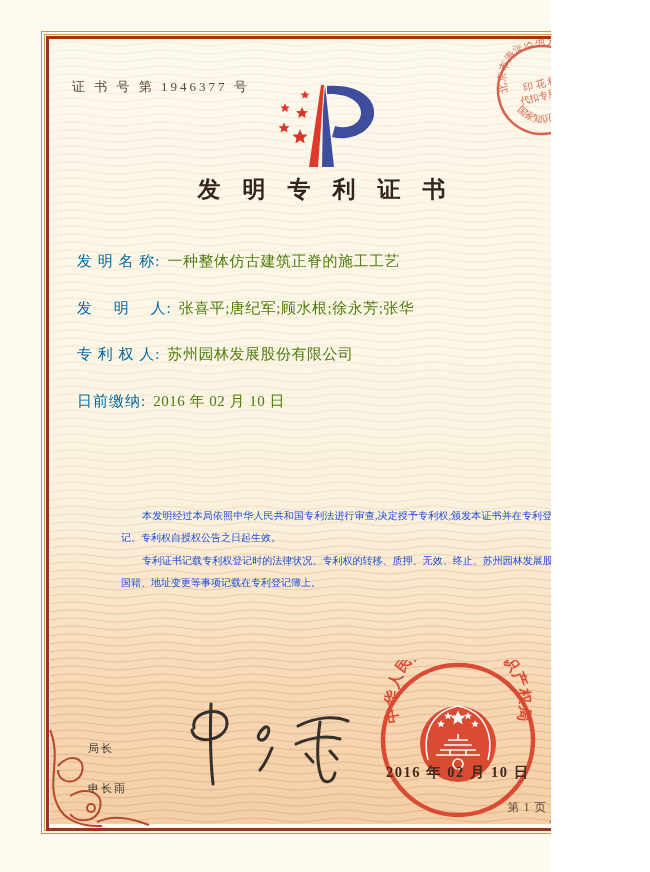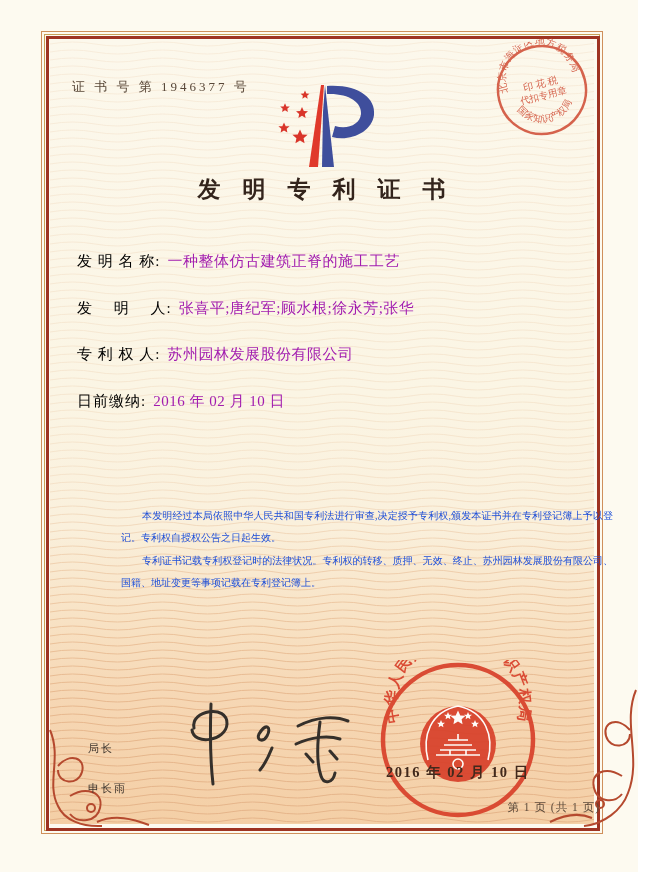--- a/index.html
+++ b/index.html
@@ -2,21 +2,21 @@
 <html><head>
 <meta charset="utf-8">
 <style>
   html,body{margin:0;padding:0;}
   body{
     width:650px;height:872px;
     font-family:"Liberation Serif","DejaVu Serif",serif;
     background:#ffffff;
   }
   .page{
-    position:relative;width:638px;height:872px;
+    position:relative;width:551px;height:872px;
     background:#fdfaf0;overflow:hidden;
   }
   
   .frame1{position:absolute;left:41px;top:31px;width:560px;height:801px;
     border:1px solid #cf8f5b;}
   .frame2{position:absolute;left:44px;top:34px;width:554px;height:795px;
     border:1px solid #c8a057;}
   .frame3{position:absolute;left:46px;top:36px;width:548px;height:789px;
     border:3px solid #9e3322;}
   .inner-bg{
@@ -31,22 +31,22 @@
     position:absolute;left:72px;top:78px;z-index:4;
     font-size:13px;letter-spacing:3px;color:#584738;
   }
   .doc-title{
     position:absolute;left:43px;top:174px;width:557px;z-index:4;
     text-align:center;font-size:23px;font-weight:700;
     letter-spacing:22px;text-indent:22px;color:#33241c;margin:0;
   }
   .fields{position:absolute;left:77px;top:252px;width:480px;z-index:4;}
   .frow{height:46.5px;font-size:15px;line-height:18px;white-space:nowrap;}
-  .flabel{color:#000000;letter-spacing:1px;}
-  .fvalue{color:#a21caf;margin-left:7px;letter-spacing:0.5px;}
+  .flabel{color:#0369a1;letter-spacing:1px;}
+  .fvalue{color:#4d7c0f;margin-left:7px;letter-spacing:0.5px;}
   .body-text{
     position:absolute;left:77px;top:505px;width:492px;z-index:4;
     font-size:10px;line-height:22.4px;color:#1d4ed8;text-align:justify;margin-left:44px;
   }
   .body-text p{margin:0;text-indent:2.1em;}
   .signer{position:absolute;left:88px;top:741px;z-index:4;
     font-size:11px;color:#3c332c;letter-spacing:2px;}
   .signer .line2{margin-top:25px;}
   .signature-svg{position:absolute;left:180px;top:696px;z-index:4;}
   .seal-date{

